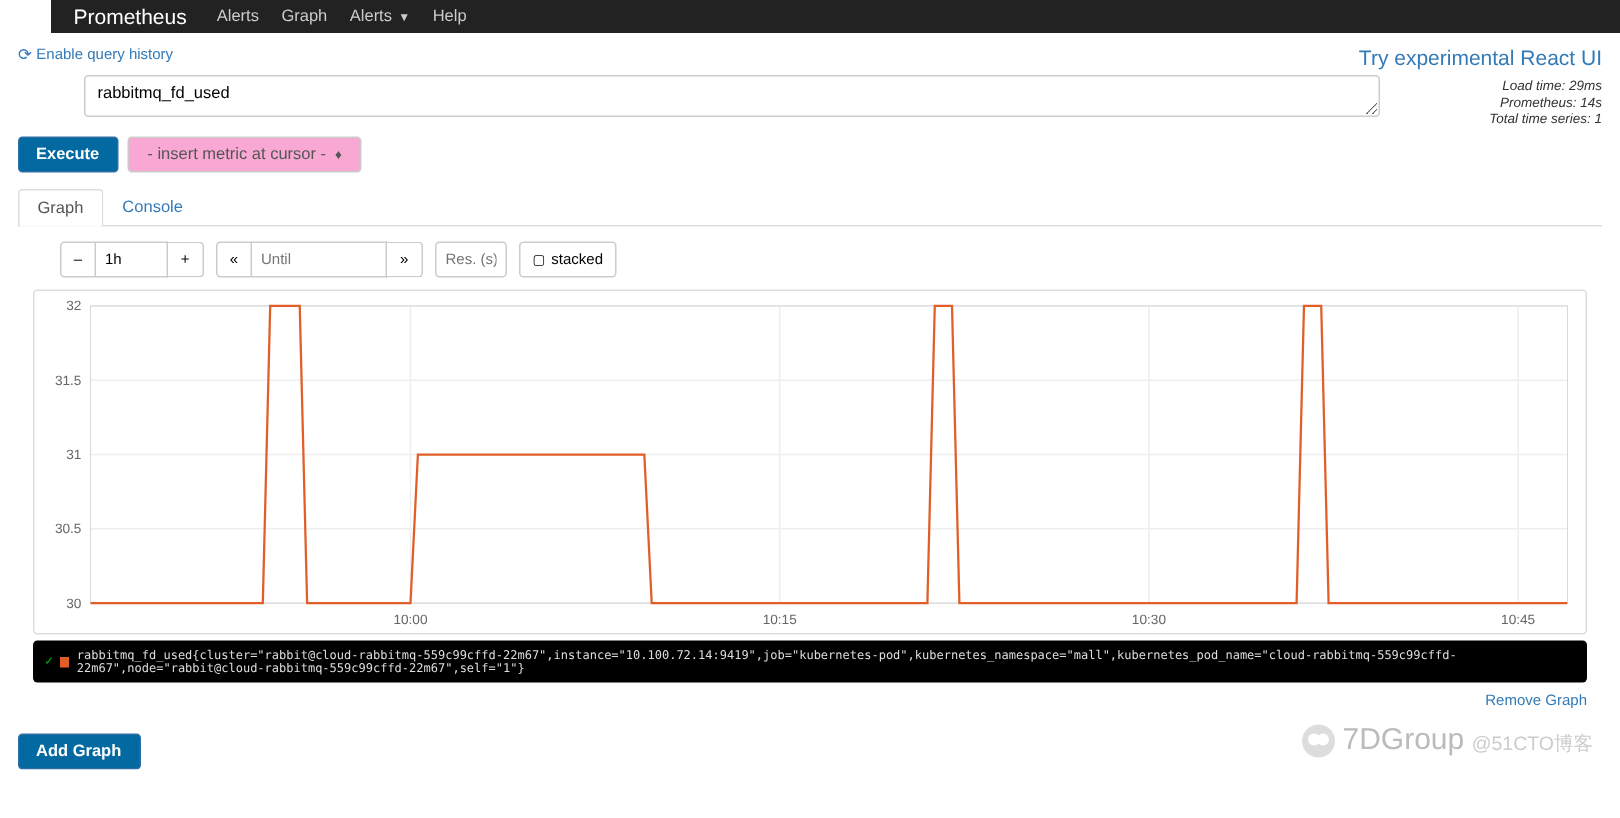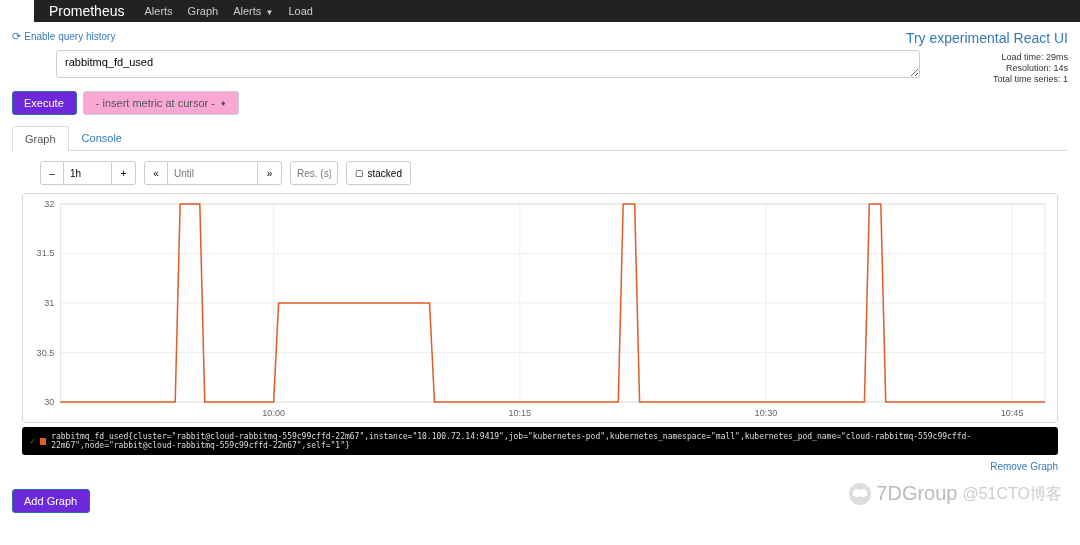--- a/index.html
+++ b/index.html
@@ -8,25 +8,25 @@
 .navbar .brand { font-size: 14px; font-weight: 500; margin-right: 20px; }
 .navbar .nav-item { color: #ccc; margin-right: 15px; font-size: 11px; cursor: pointer; }
 .navbar .nav-item .caret { font-size: 8px; margin-left: 2px; }
 .content { padding: 8px 12px; }
 .top-row { display: flex; justify-content: space-between; align-items: flex-start; margin-bottom: 4px; }
 .enable-history { color: #337ab7; font-size: 10px; cursor: pointer; display: flex; align-items: center; gap: 3px; }
 .enable-history::before { content: "⟳"; font-size: 11px; }
 .react-ui { color: #337ab7; font-size: 14px; cursor: pointer; }
 .query-row { display: flex; gap: 8px; align-items: flex-start; padding-left: 44px; }
 .query-input { flex: 1; border: 1px solid #ccc; border-radius: 3px; padding: 5px 8px; font-size: 11px; height: 28px; resize: vertical; font-family: inherit; }
-.side-info { width: 140px; font-size: 9px; color: #333; text-align: right; padding-top: 2px; }
+.side-info { width: 140px; font-size: 9px; color: #333; text-align: right; padding-top: 2px; font-style: italic; }
 .side-info div { margin-bottom: 1px; }
 .btn-row { display: flex; gap: 6px; margin-top: 6px; }
 .btn { border: 1px solid #ccc; border-radius: 3px; padding: 5px 12px; font-size: 11px; cursor: pointer; background: #f9a8d4; }
-.btn-primary { background: #6d28d9; color: #fff; border-color: #2e6da4; font-size: 11px; font-weight: 400; padding-left: 11px; }
+.btn-primary { background: #0369a1; color: #fff; border-color: #2e6da4; font-size: 11px; font-weight: 700; padding-left: 11px; }
 .metric-select { display: flex; align-items: center; gap: 6px; font-size: 11px; color: #555; }
 .tabs { border-bottom: 1px solid #ddd; margin-top: 10px; display: flex; }
 .tab { padding: 6px 12px; font-size: 11px; color: #337ab7; cursor: pointer; border: 1px solid transparent; border-bottom: none; }
 .tab.active { color: #555; border-color: #ddd; border-radius: 3px 3px 0 0; background: #fff; position: relative; top: 1px; }
 .controls { display: flex; gap: 8px; margin: 10px 0 8px 28px; }
 .ctrl-group { display: flex; }
 .ctrl-btn { border: 1px solid #ccc; background: #fff; padding: 4px 8px; font-size: 10px; cursor: pointer; height: 24px; min-width: 24px; display: flex; align-items: center; justify-content: center; }
 .ctrl-group .ctrl-btn:first-child { border-radius: 3px 0 0 3px; }
 .ctrl-group .ctrl-btn:last-child { border-radius: 0 3px 3px 0; }
 .ctrl-group .ctrl-btn:not(:first-child) { border-left: none; }
@@ -38,50 +38,50 @@
 .chart-svg { width: 100%; height: 100%; }
 .axis-label { font-size: 9px; fill: #666; }
 .legend { background: #000; border-radius: 3px; margin: 4px 10px 0 10px; padding: 5px 8px; font-size: 8px; color: #ddd; font-family: monospace; display: flex; align-items: center; gap: 5px; }
 .legend .check { color: #0a0; font-size: 9px; }
 .legend .swatch { width: 7px; height: 7px; background: #e15e29; display: inline-block; }
 .remove-graph { text-align: right; margin: 4px 10px 0 0; }
 .remove-graph a { color: #337ab7; font-size: 10px; cursor: pointer; }
 .add-graph { margin: 8px 0 0 12px; }
 .watermark-group { position: absolute; bottom: 40px; right: 18px; font-size: 20px; color: #bbb; font-weight: 500; display: flex; align-items: center; gap: 5px; align-items: flex-end;}
 .watermark-group .wm-top { display: flex; align-items: center; gap: 5px; }
-.watermark-group .wm-sub { font-size: 16px; color: #ccc; }
+.watermark-group .wm-sub { font-size: 13px; color: #ccc; }
 .wm-icon { display:inline-block; width:22px; height:22px; border-radius:50%; background:#ddd; position:relative; }
 .wm-icon::before, .wm-icon::after { content:""; position:absolute; background:#fff; border-radius:50%; }
 .wm-icon::before { width:8px; height:8px; left:4px; top:6px; }
 .wm-icon::after { width:8px; height:8px; right:4px; top:6px; }
 </style>
 </head>
 <body>
 
 <div class="navbar">
   <span class="brand">Prometheus</span>
   <span class="nav-item">Alerts</span>
   <span class="nav-item">Graph</span>
   <span class="nav-item"><span>Alerts</span><span class="caret"> ▼</span></span>
-  <span class="nav-item">Load</span>
+  <span class="nav-item">Help</span>
 </div>
 
 <div class="content">
   <div class="top-row">
     <span class="enable-history">
         <span>Enable query history</span>
       </span>
     <span class="react-ui">Try experimental React UI</span>
   </div>
 
   <div class="query-row">
     <textarea class="query-input" style="">rabbitmq_fd_used</textarea>
     <div class="side-info">
       <div>Load time: 29ms</div>
-      <div>Resolution: 14s</div>
+      <div>Prometheus: 14s</div>
       <div>Total time series: 1</div>
     </div>
   </div>
 
   <div class="btn-row">
     <button class="btn btn-primary">Execute</button>
     <button class="btn metric-select">
       <span>- insert metric at cursor -</span>
       <span style="font-size:9px;">♦</span>
     </button>

